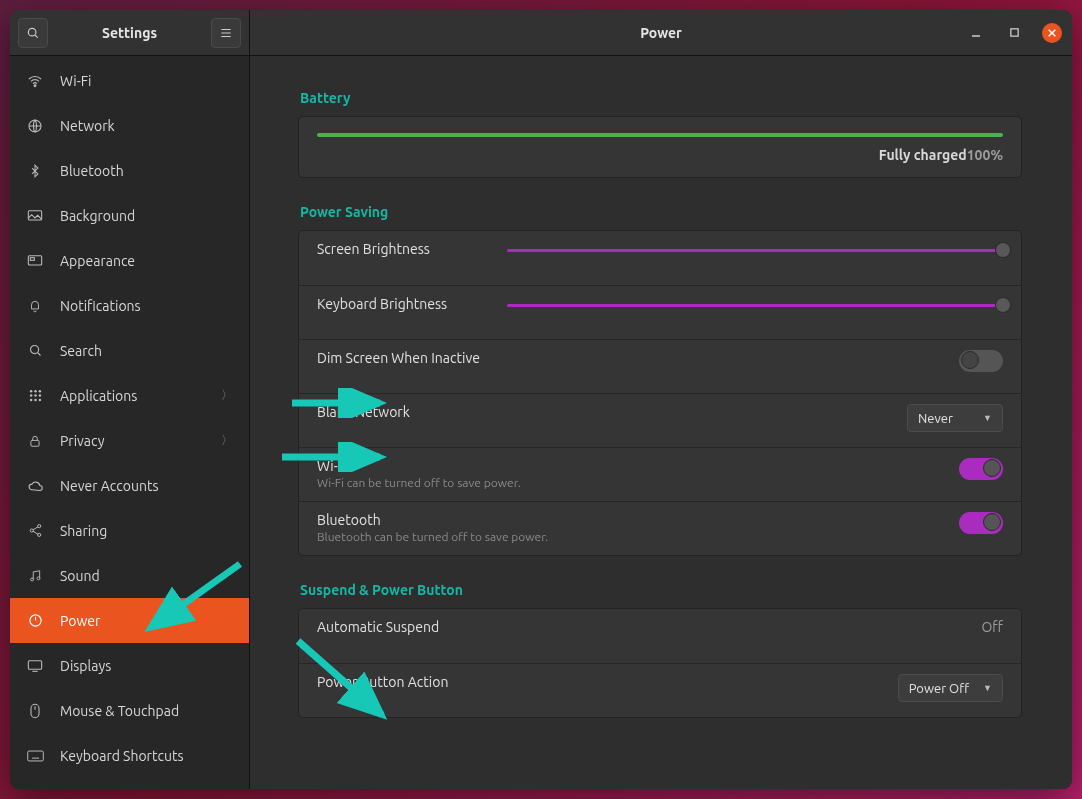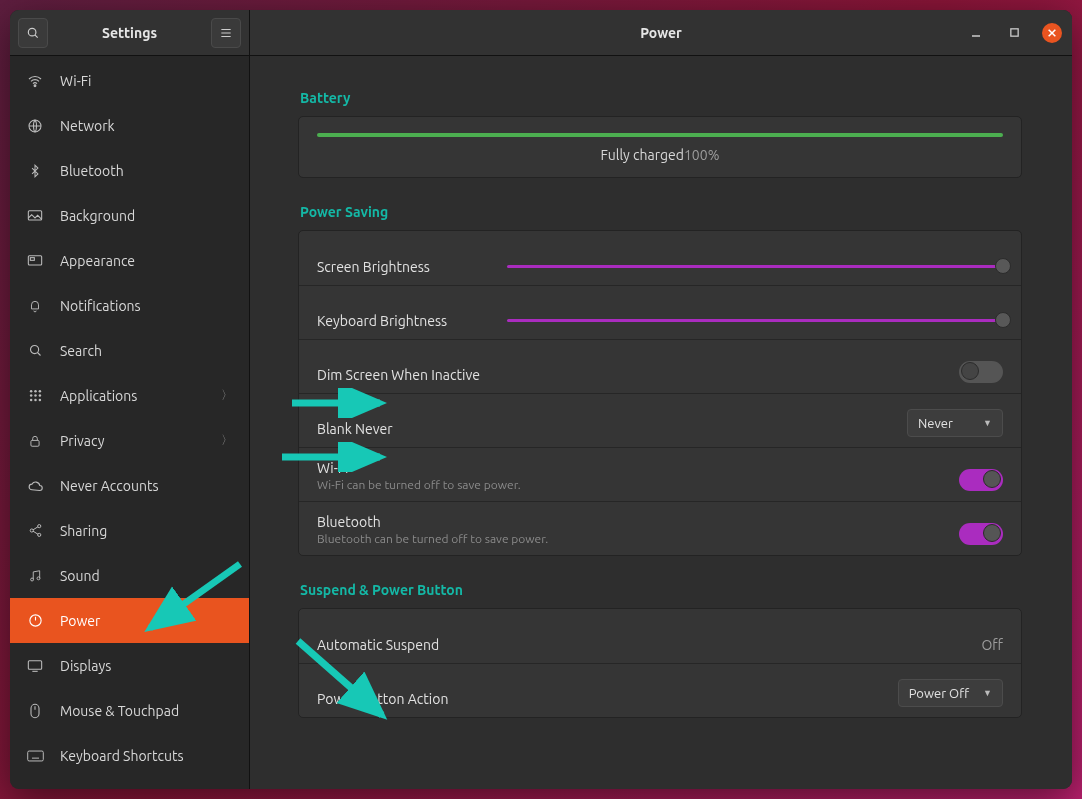--- a/index.html
+++ b/index.html
@@ -48,32 +48,32 @@
     justify-content: center; position: relative; border-bottom: 1px solid #111;
   }
   .main-title { color: #e6e6e6; font-weight: 700; font-size: 14px; }
   .win-controls { position: absolute; right: 10px; display: flex; gap: 18px; align-items: center; }
   .win-btn { width: 20px; height: 20px; display: flex; align-items: center; justify-content: center; color: #ccc; cursor: pointer; border-radius: 50%; }
   .win-close { background: #e95420; color: #fff; }
   .content { flex: 1; padding: 26px 50px 20px 48px; overflow-y: auto; color: #d8d8d8; }
   .section-title { font-size: 14px; font-weight: 700; color: #14b8a6; margin: 8px 0 10px 2px; }
   .panel { background: #353535; border: 1px solid #232323; border-radius: 5px; margin-bottom: 26px; overflow: hidden; }
   .row {
-    display: flex; align-items: flex-end; min-height: 54px;
+    display: flex; align-items: flex-start; min-height: 54px;
     padding: 10px 18px; border-top: 1px solid #262626; gap: 30px;
   }
   .row:first-child { border-top: none; }
   .row-label { flex: 1; font-size: 14px; color: #e2e2e2; }
   .row-sub { font-size: 12px; color: #8a8a8a; margin-top: 2px; }
   .row-value { font-size: 14px; color: #9c9c9c; }
   
   .battery-bar { height: 4px; background: #1e1e1e; border-radius: 2px; overflow: hidden; }
   .battery-fill { height: 100%; background: #4caf50; }
   .battery-row { flex-direction: column; align-items: stretch; padding: 16px 18px 14px 18px; gap: 10px; }
-  .battery-status { display: flex; justify-content: center; font-size: 14px; }
+  .battery-status { display: flex; justify-content: flex-end; font-size: 14px; font-weight: bold; }
   
   .slider { flex: 1; height: 18px; display: flex; align-items: center; position: relative; }
   .slider-track { height: 3px; width: 100%; background: #aa2cbf; border-radius: 2px; position: relative; }
   .slider-thumb { width: 16px; height: 16px; border-radius: 50%; background: #585858; border: 1px solid #2b2b2b; position: absolute; right: -8px; top: 50%; transform: translateY(-50%); }
   
   .toggle { width: 44px; height: 22px; background: #555; border-radius: 11px; position: relative; cursor: pointer; }
   .toggle .knob { width: 18px; height: 18px; background: #444; border: 1px solid #2b2b2b; border-radius: 50%; position: absolute; top: 1px; left: 2px; transition: left .1s; }
   .toggle.on { background: #aa2cbf; }
   .toggle.on .knob { left: 24px; background: #555; }
   
@@ -334,21 +334,21 @@
         </div>
 
         <div class="row">
           <div class="row-label">Dim Screen When Inactive</div>
           <div class="toggle" id="dim-toggle">
               <div class="knob"></div>
             </div>
         </div>
 
         <div class="row">
-          <div class="row-label">Blank Never</div>
+          <div class="row-label">Blank Network</div>
           <div class="dropdown">
             <span>Never</span>
             <span class="caret">▼</span>
           </div>
         </div>
 
         <div class="row">
           <div class="row-label">
             <div>Wi-Fi</div>
             <div class="row-sub">Wi-Fi can be turned off to save power.</div>

